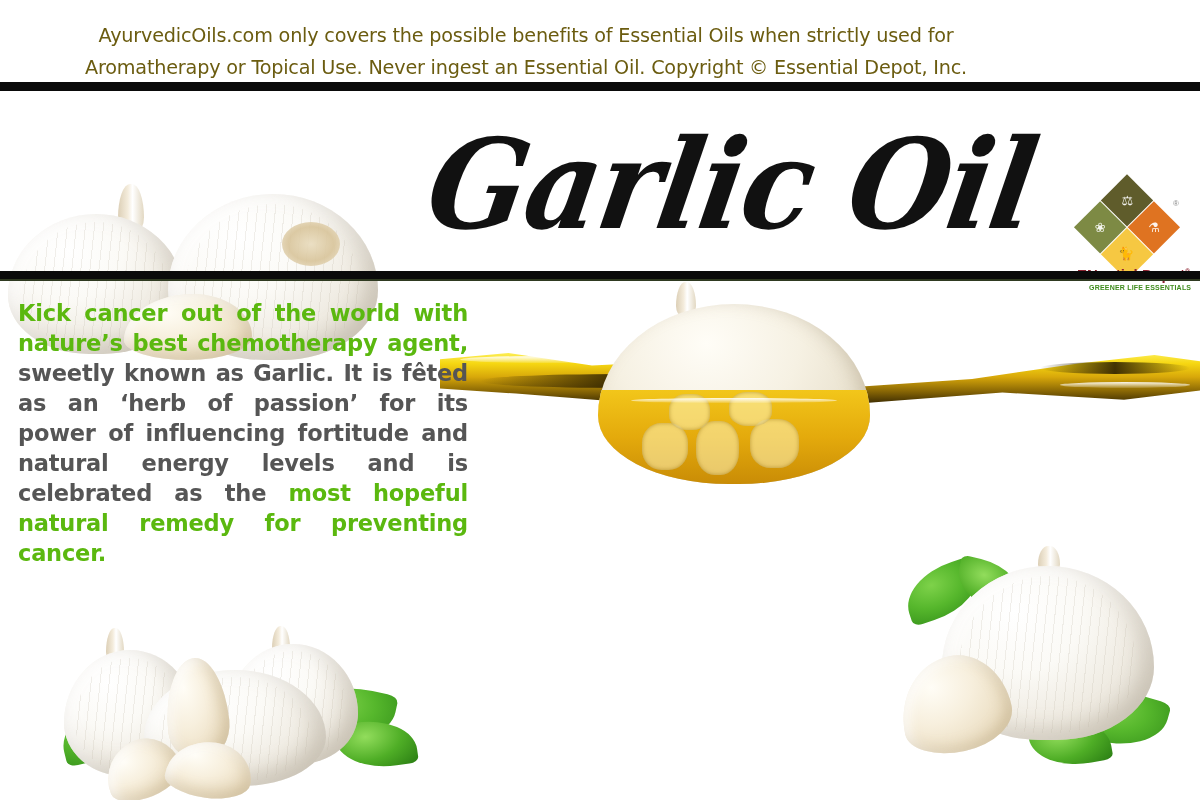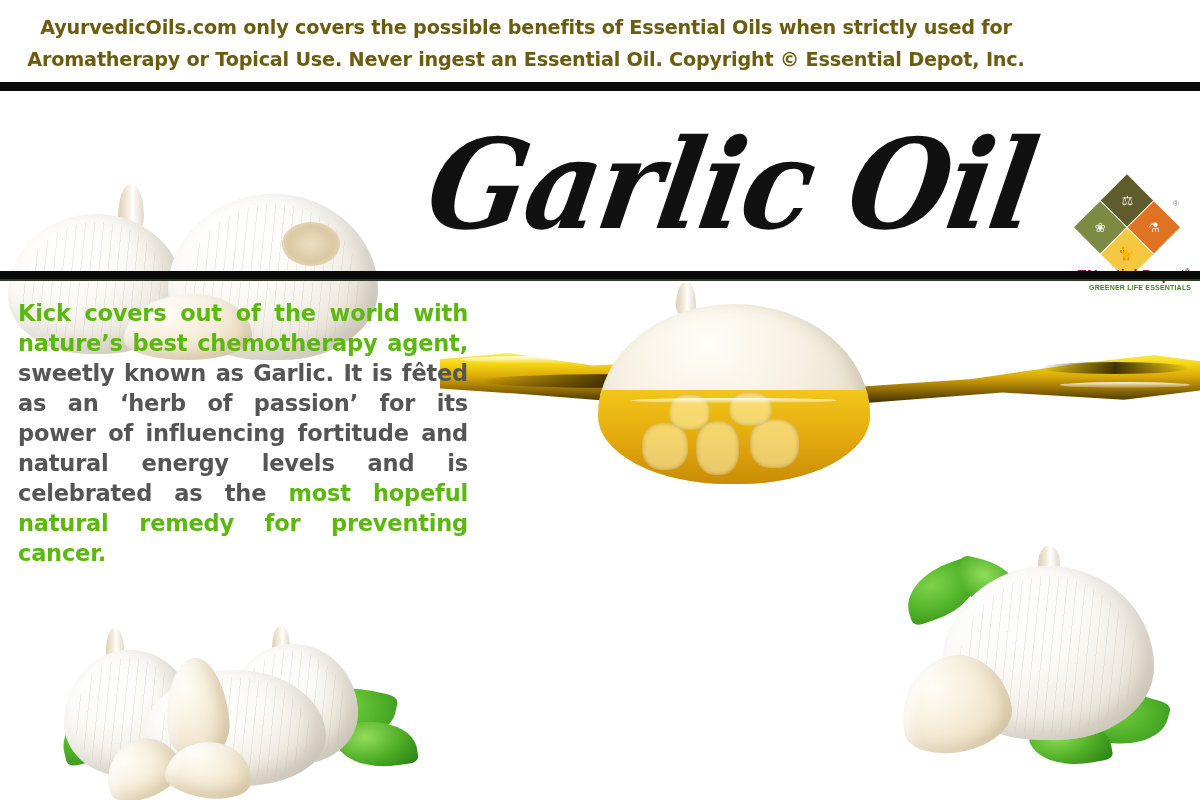--- a/index.html
+++ b/index.html
@@ -23,26 +23,26 @@
 
   
   .disclaimer {
     position: absolute;
     left: 0; top: 0;
     width: 1052px;
     height: 82px;
     background: #ffffff;
     color: #6b5c10;
     font-family: "DejaVu Sans", sans-serif;
-    font-weight: bold;
+    font-weight: normal;
     font-size: 19.5px;
     line-height: 32px;
     letter-spacing: -0.2px;
     text-align: center;
-    padding-top: 12px;
+    padding-top: 20px;
     box-sizing: border-box;
   }
   .disclaimer .dline {
     display: block;
     white-space: nowrap;
     transform: scaleX(0.985);
   }
 
   
   .rule {
@@ -329,21 +329,21 @@
       <div class="clove-cell" style="left:16%; bottom:8%; width:17%; height:26%;"></div>
       <div class="clove-cell" style="left:36%; bottom:5%; width:16%; height:30%;"></div>
       <div class="clove-cell" style="left:56%; bottom:9%; width:18%; height:27%;"></div>
       <div class="clove-cell" style="left:26%; bottom:30%; width:15%; height:20%;"></div>
       <div class="clove-cell" style="left:48%; bottom:32%; width:16%; height:19%;"></div>
       <div class="oil-sheen" style="left:12%; top:52%; width:76%; height:5px;"></div>
     </div>
   </div>
 
   <div class="col-left">
-    <span class="hl">Kick covers out of the world with nature’s best chemotherapy agent, </span><span>sweetly known as Garlic. It is fêted as an ‘herb of passion’ for its power of influencing fortitude and natural energy levels and is celebrated as the </span><span class="hl">most hopeful natural remedy for preventing cancer.</span>
+    <span class="hl">Kick cancer out of the world with nature’s best chemotherapy agent, </span><span>sweetly known as Garlic. It is fêted as an ‘herb of passion’ for its power of influencing fortitude and natural energy levels and is celebrated as the </span><span class="hl">most hopeful natural remedy for preventing cancer.</span>
   </div>
 
 
   <div class="art" id="art-botleft">
     <div class="leaf" style="left:0px; top:90px; width:86px; height:56px; transform:rotate(-14deg);"></div>
     <div class="leaf alt" style="left:52px; top:78px; width:70px; height:46px; transform:rotate(10deg);"></div>
     <div class="leaf" style="left:238px; top:74px; width:96px; height:56px; transform:rotate(12deg);"></div>
     <div class="leaf alt" style="left:276px; top:108px; width:80px; height:48px; transform:rotate(-8deg);"></div>
 
     <div class="neck" style="left:46px; top:16px; width:18px; height:34px;"></div>

